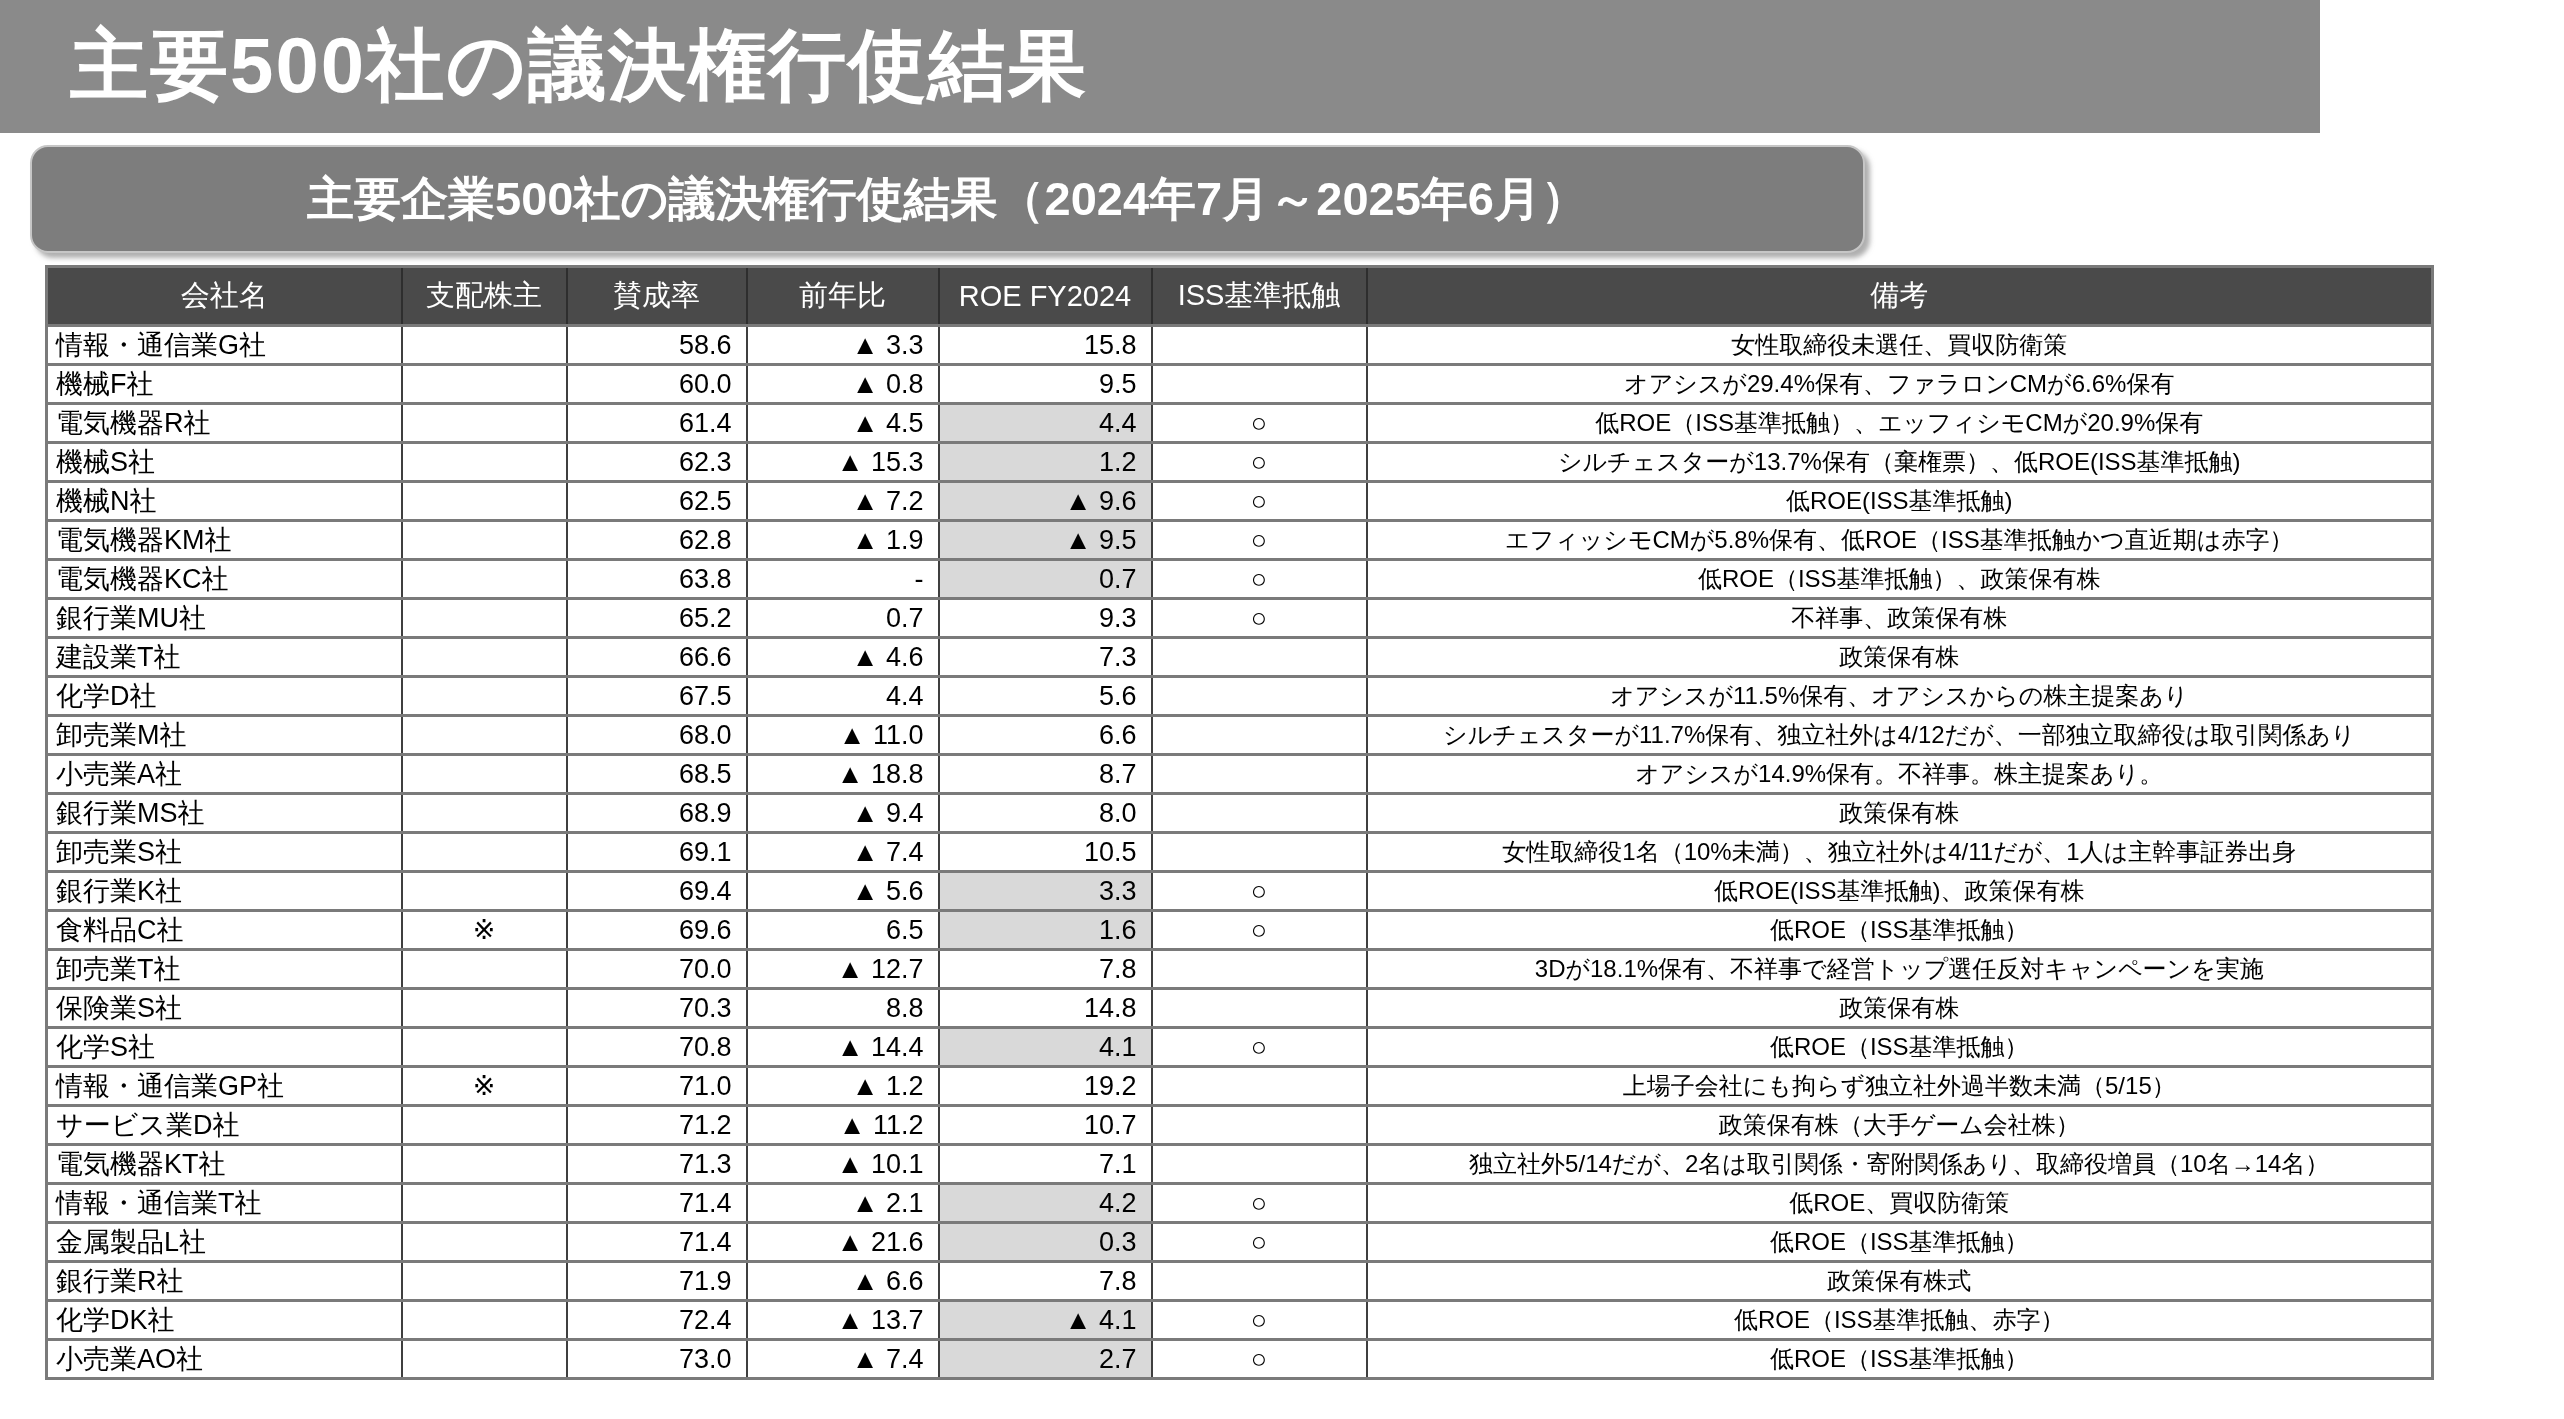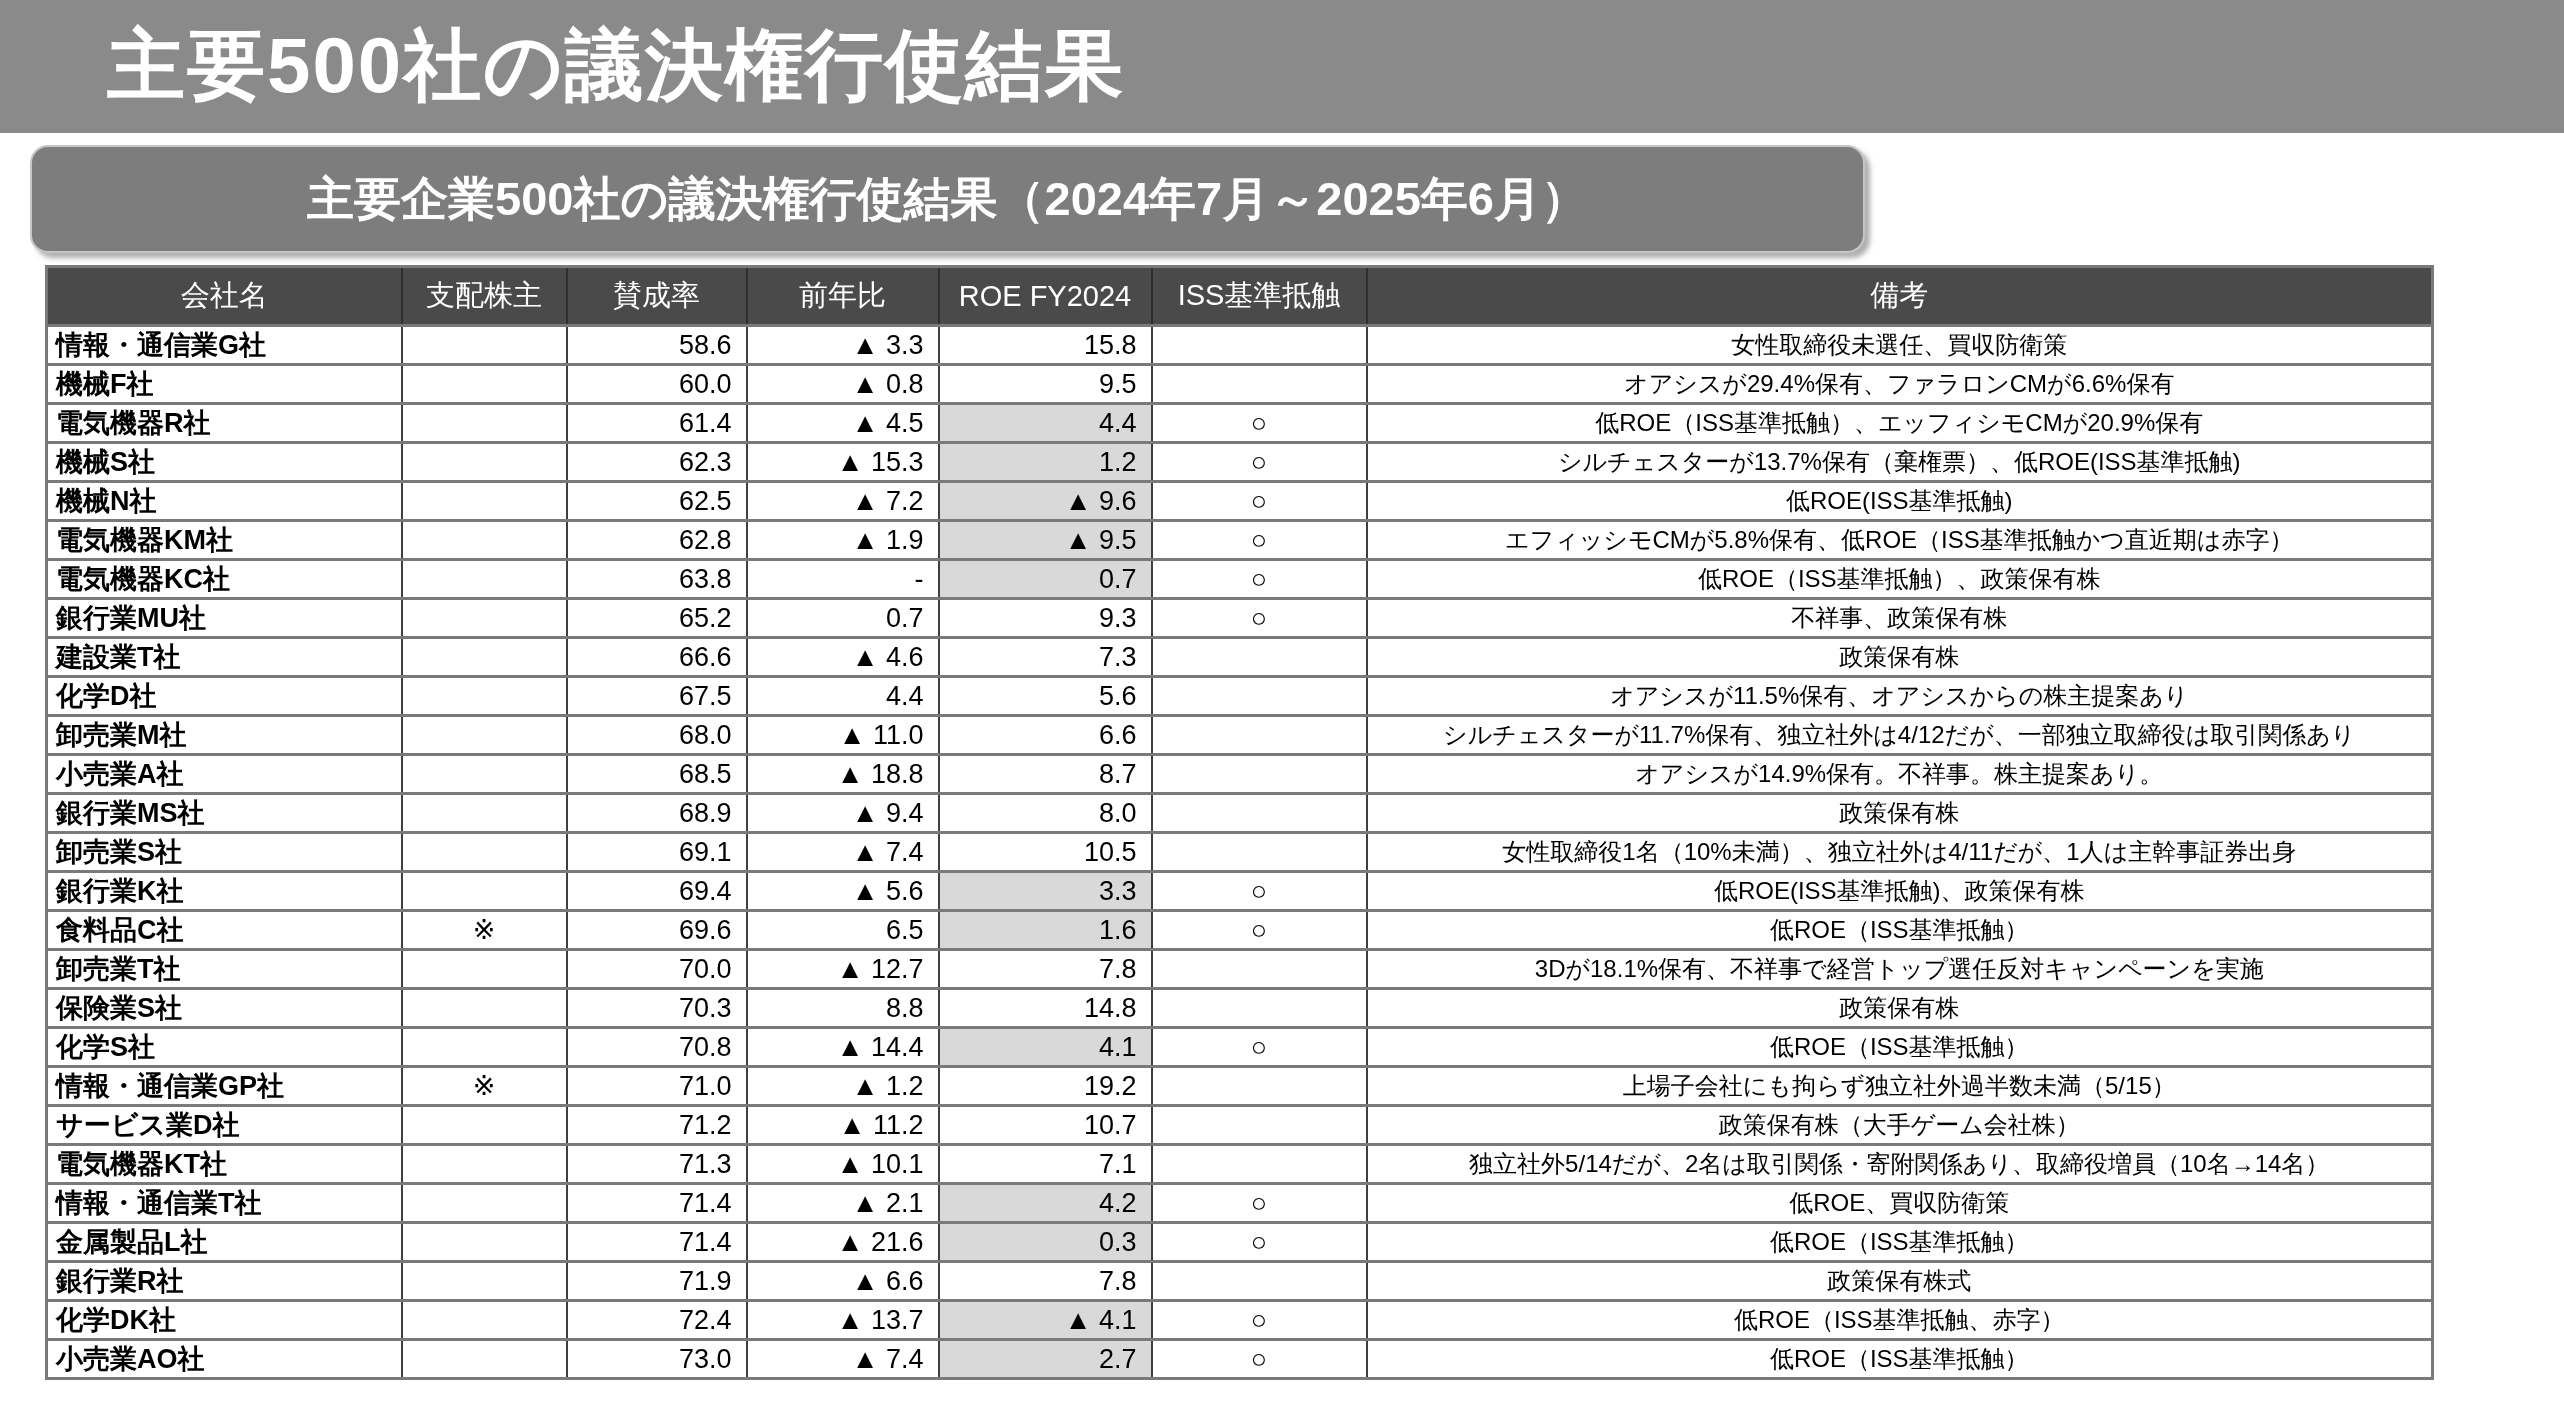--- a/index.html
+++ b/index.html
@@ -8,22 +8,22 @@
     --header-bg:#4a4a4a;
     --roe-low-bg:#d9d9d9;
     --h-border:#7a7a7a;
     --v-border:#3f3f3f;
   }
   *{margin:0;padding:0;box-sizing:border-box;}
   html,body{width:2564px;height:1419px;overflow:hidden;background:#ffffff;
     font-family:"Liberation Sans","DejaVu Sans",sans-serif;color:#000;}
 
   .title-banner{
-    width:2564px;height:133px;background:var(--banner-bg);
-    display:flex;align-items:center;padding-left:37px;
+    width:2320px;height:133px;background:var(--banner-bg);
+    display:flex;align-items:center;
   }
   .title-banner h1{
     color:#ffffff;font-size:78px;font-weight:bold;padding-left:70px;
     letter-spacing:2px;white-space:nowrap;
   }
 
   .subtitle-banner{
     margin:12px 0 0 30px;width:1835px;height:108px;
     background:var(--subtitle-bg);
     border:2px solid #c6c6c6;border-radius:18px;
@@ -43,21 +43,21 @@
     border-top:3px solid var(--h-border);
     border-bottom:3px solid var(--h-border);
     overflow:hidden;white-space:nowrap;
   }
   thead th{
     background:var(--header-bg);color:#ffffff;font-weight:normal;
     height:59px;font-size:29px;text-align:center;
     border-left-color:#2e2e2e;border-right-color:#2e2e2e;
   }
   tbody td{height:33px;font-size:27px;background:#ffffff;}
-  td.col-company{text-align:left;padding-left:8px;font-weight:bold;}
+  td.col-company{text-align:left;padding-left:8px;}
   td.col-center{text-align:center;}
   td.col-num{text-align:right;padding-right:14px;}
   td.roe-low{background:var(--roe-low-bg);}
   td.col-remark{text-align:center;font-size:24px;}
 </style>
 </head>
 <body>
 
 <header class="title-banner">
   <h1>主要500社の議決権行使結果</h1>

